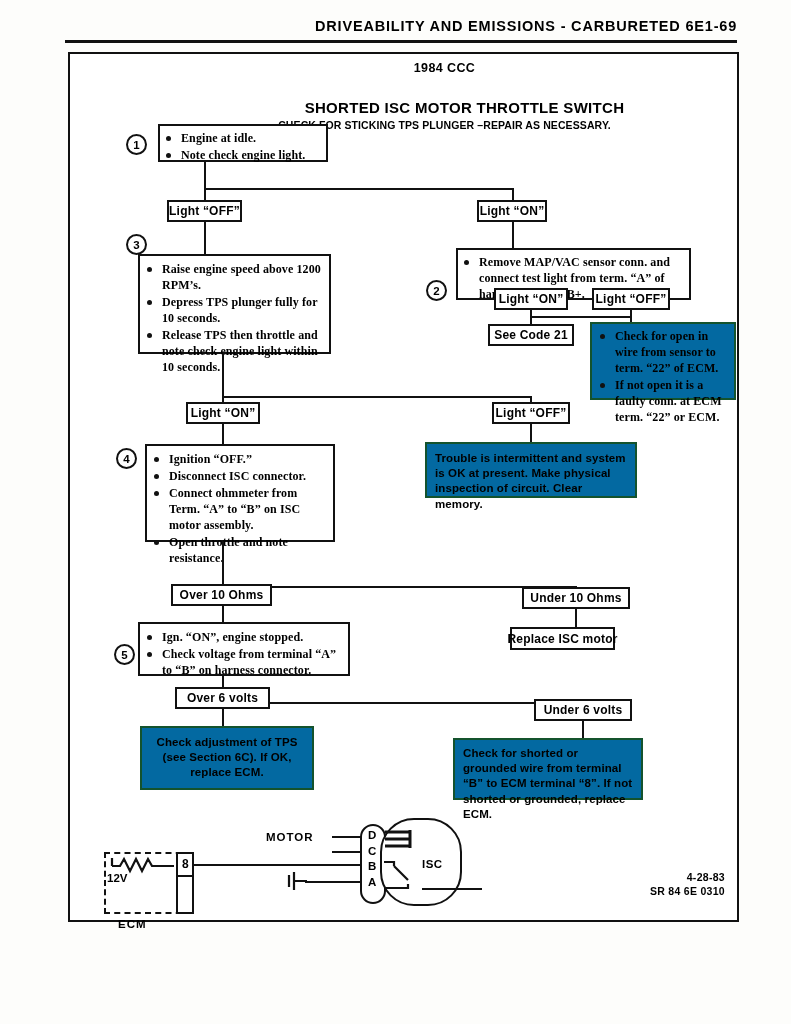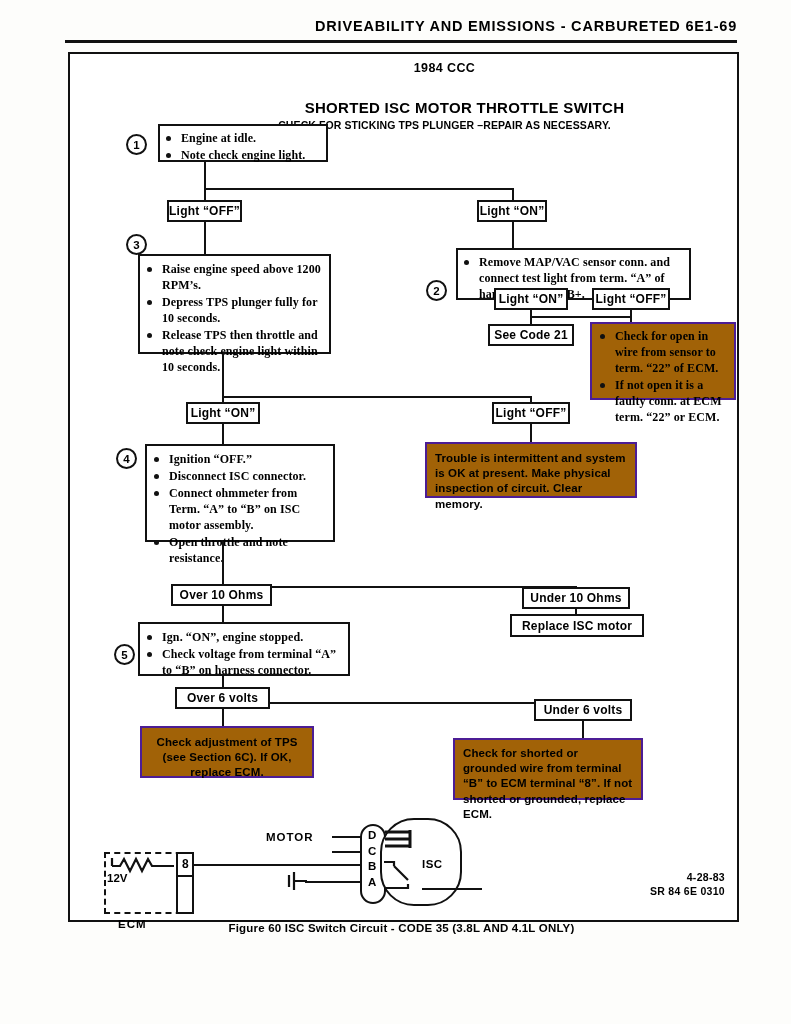--- a/index.html
+++ b/index.html
@@ -22,21 +22,21 @@
   #title-year{top:7px;font-size:12.5px;letter-spacing:.4px;}
   #title-code{top:26px;font-size:14.5px;letter-spacing:.5px;}
   #title-name{top:45px;font-size:15px;letter-spacing:.3px;padding-left:20px;}
   #title-sub{top:65px;font-size:10.5px;letter-spacing:.1px;}
 
   
   .box{position:absolute;border:2px solid #111;background:#fff;box-sizing:border-box;}
   .lbl{position:absolute;border:2px solid #111;background:#fff;box-sizing:border-box;
        font-size:12px;font-weight:bold;display:flex;align-items:center;
        justify-content:center;white-space:nowrap;letter-spacing:.2px;}
-  .act{position:absolute;border:2px solid #4c1d95;background:#a16207;box-sizing:border-box;
+  .act{position:absolute;border:2px solid #14532d;background:#0369a1;box-sizing:border-box;
        font-size:11.5px;font-weight:bold;line-height:1.32;padding:6px 8px;
        letter-spacing:.1px;}
   .act.center{text-align:center;}
   .blist{list-style:none;margin:0;padding:0;font-size:12px;font-weight:bold;
          line-height:1.33;letter-spacing:.1px;font-family:Liberation Serif, serif;}
   .blist li{position:relative;padding-left:17px;margin-bottom:1px;}
   .blist li:before{content:"";position:absolute;left:2px;top:5px;width:5px;height:5px;
          border-radius:50%;background:#111;}
 
   
@@ -161,42 +161,42 @@
     <div class="h" style="left:152px;top:532px;width:355px;"></div>
     <div class="v" style="left:505px;top:532px;height:14px;"></div>
     <div class="v" style="left:152px;top:532px;height:14px;"></div>
 
     <div class="lbl" style="left:101px;top:530px;width:101px;height:22px;">Over 10 Ohms</div>
     <div class="lbl" style="left:452px;top:533px;width:108px;height:22px;">Under 10 Ohms</div>
 
     <div class="v" style="left:152px;top:552px;height:16px;"></div>
     <div class="v" style="left:505px;top:555px;height:20px;"></div>
 
-    <div class="lbl" style="left:440px;top:560px;width:134px;height:23px;">Replace ISC motor</div>
+    <div class="lbl" style="left:440px;top:573px;width:105px;height:23px;">Replace ISC motor</div>
 
     <div class="stepnum" style="left:44px;top:590px;">5</div>
     <div class="box" style="left:68px;top:568px;width:212px;height:54px;">
       <ul class="blist" style="margin:6px 5px;">
         <li>Ign. “ON”, engine stopped.</li>
         <li>Check voltage from terminal “A” to “B” on harness connector.</li>
       </ul>
     </div>
 
     <div class="v" style="left:152px;top:622px;height:28px;"></div>
     <div class="h" style="left:152px;top:648px;width:362px;"></div>
     <div class="v" style="left:512px;top:648px;height:20px;"></div>
     <div class="v" style="left:152px;top:648px;height:16px;"></div>
 
     <div class="lbl" style="left:105px;top:633px;width:95px;height:22px;">Over 6 volts</div>
     <div class="lbl" style="left:464px;top:645px;width:98px;height:22px;">Under 6 volts</div>
 
     <div class="v" style="left:152px;top:655px;height:18px;"></div>
     <div class="v" style="left:512px;top:667px;height:18px;"></div>
 
-    <div class="act center" style="left:70px;top:672px;width:174px;height:52px;padding:7px 6px;">
+    <div class="act center" style="left:70px;top:672px;width:174px;height:64px;padding:7px 6px;">
       <span>Check adjustment of TPS (see Section 6C). If OK, replace ECM.</span>
     </div>
 
     <div class="act" style="left:383px;top:684px;width:190px;height:62px;padding:6px 8px;">
       <span>Check for shorted or grounded wire from terminal “B” to ECM terminal “8”. If not shorted or grounded, replace ECM.</span>
     </div>
 
     <div id="schematic">
 
       <div class="ecm-box" style="left:34px;top:38px;width:88px;height:62px;"></div>
@@ -248,15 +248,14 @@
       <div class="h" style="left:352px;top:74px;width:60px;"></div>
     </div>
 
     <div id="footer-date">
       <div>4-28-83</div>
       <div>SR 84 6E 0310</div>
     </div>
 
   </div>
 
-  <div id="figure-caption">Figure 60 ISC Switch Circuit - CODE 35 (3.8L AND 4.1L ONLY)</div>
 
 </div>
 
 </body></html>

